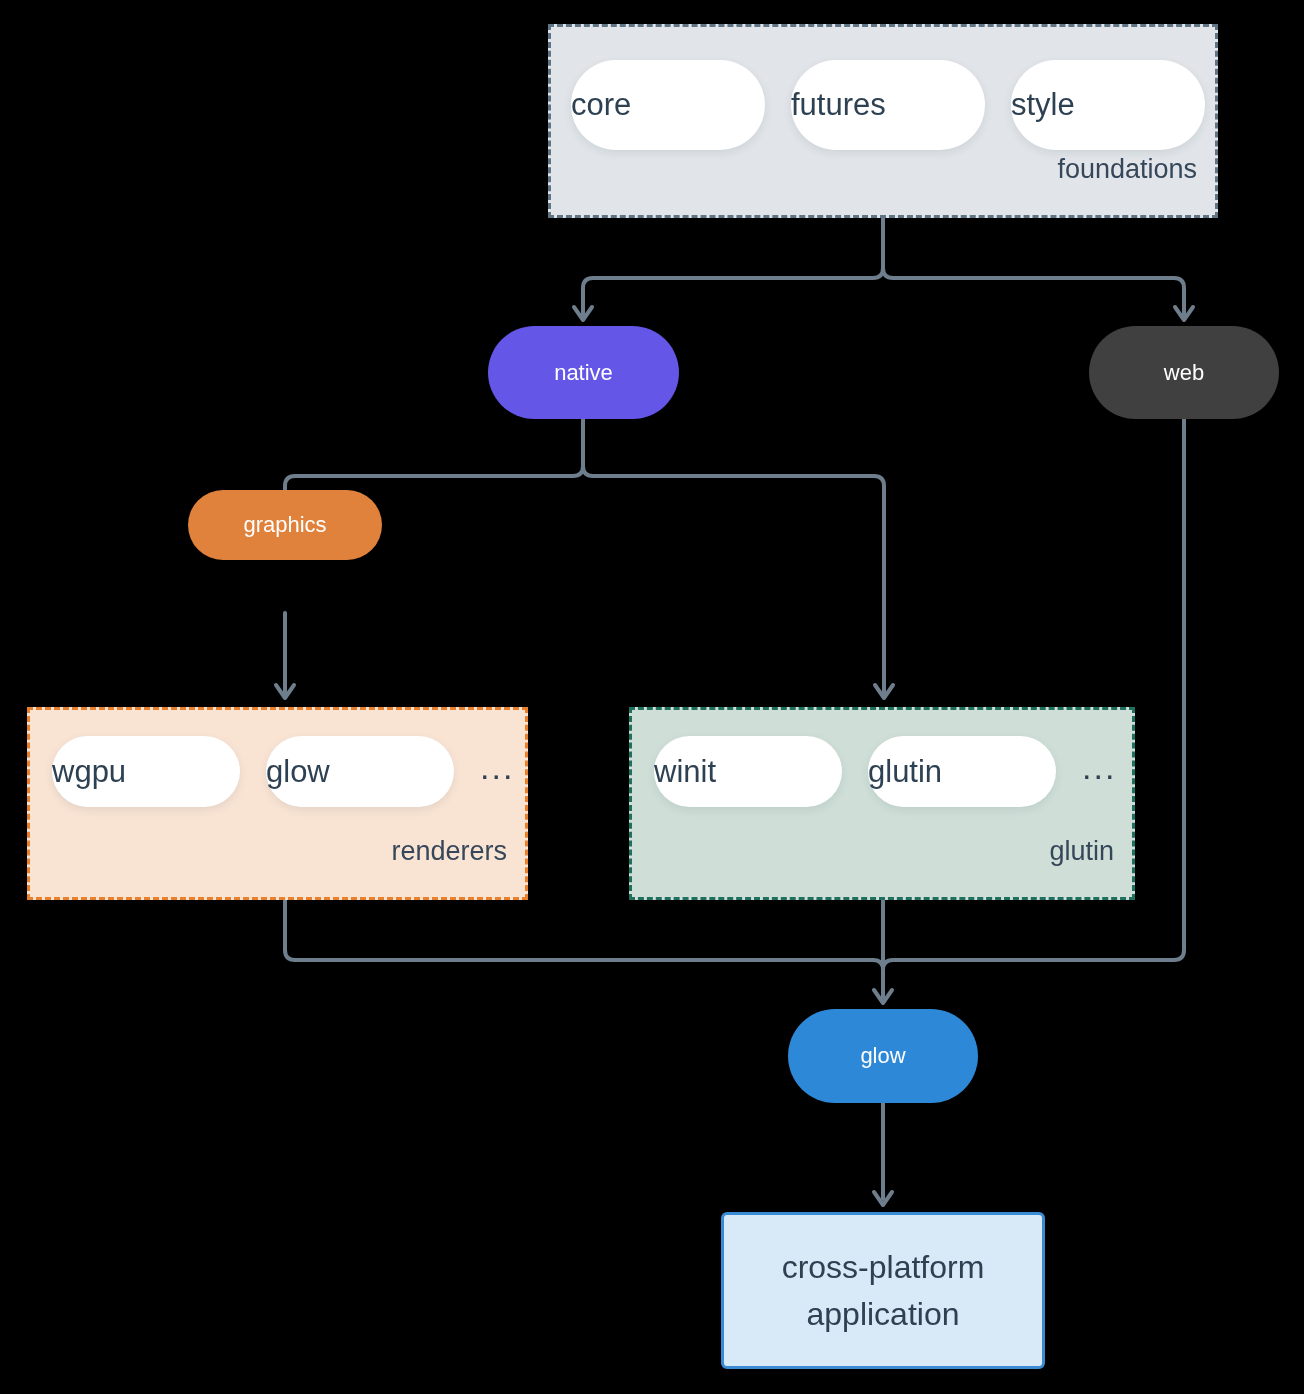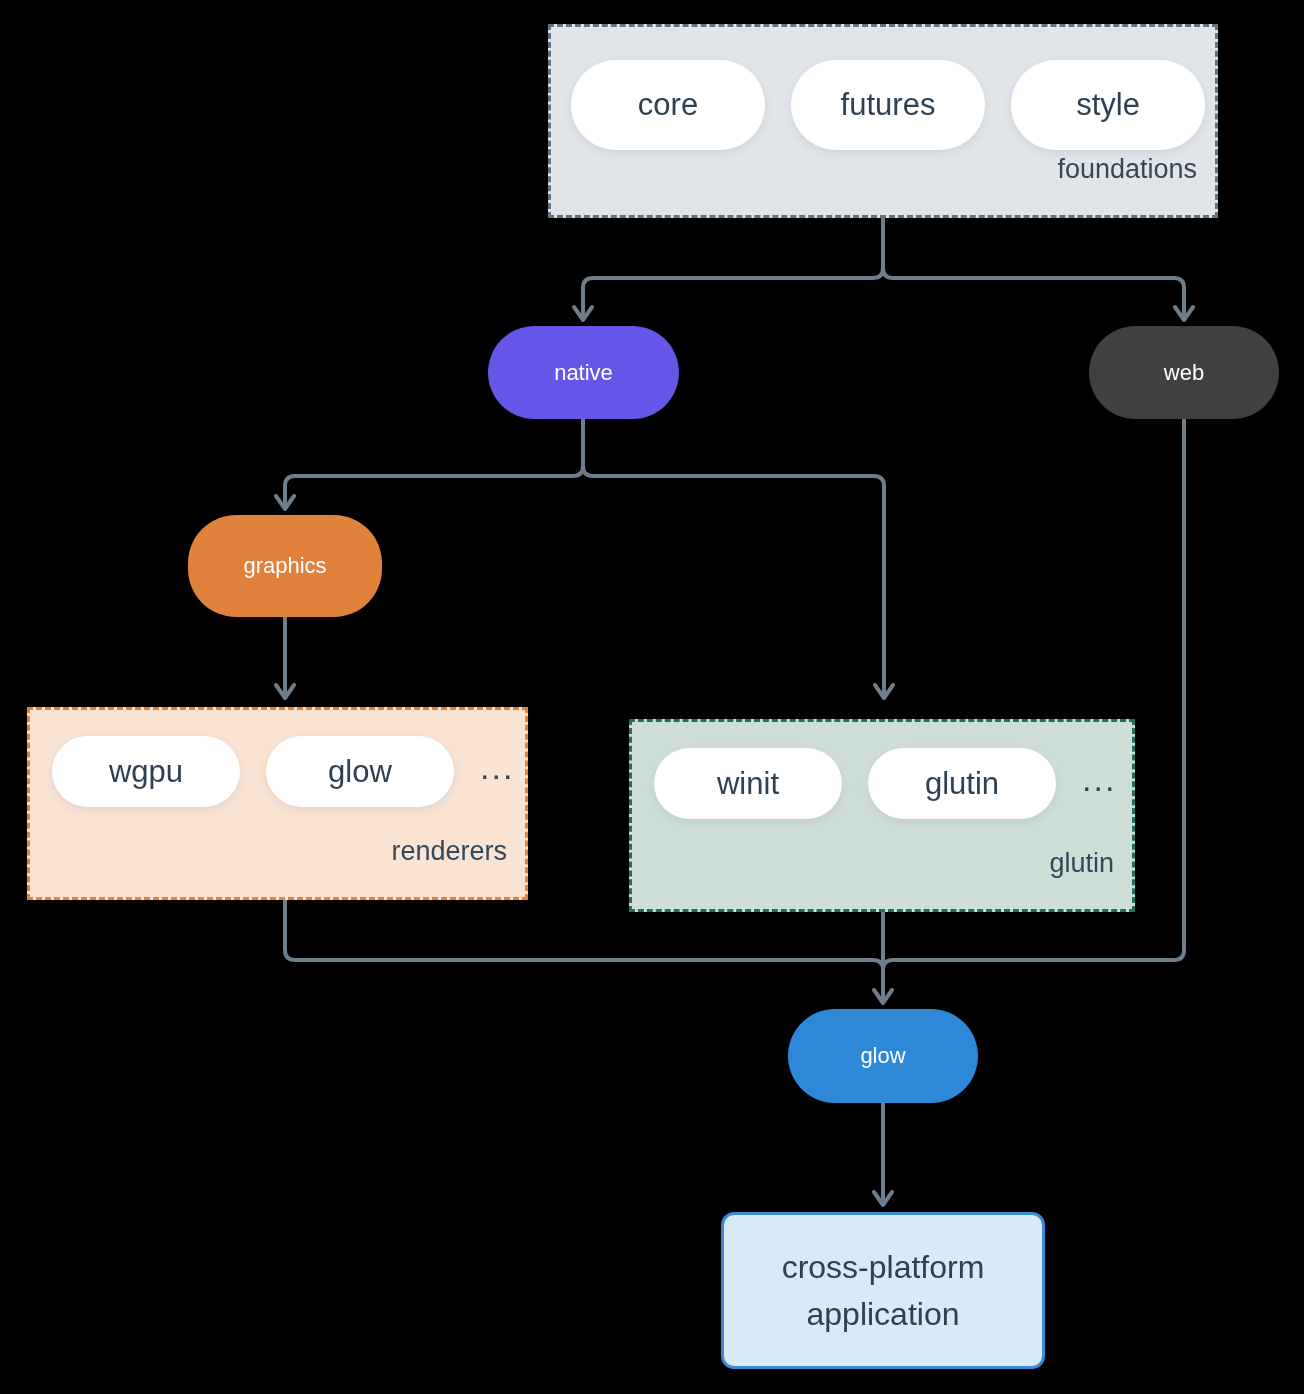--- a/index.html
+++ b/index.html
@@ -33,21 +33,21 @@
     box-sizing: border-box;
   }
   .group-box .pill-row {
     display: flex;
     align-items: center;
     gap: 26px;
   }
   .pill {
     display: flex;
     align-items: center;
-    justify-content: center;
+    justify-content: flex-start;
     box-sizing: border-box;
   }
   .pill.white {
     background: #ffffff;
     color: #2e4152;
     border-radius: 48px;
     box-shadow: 0 3px 8px rgba(40,60,80,0.10);
     font-size: 31px;
   }
   .group-label {
@@ -90,57 +90,56 @@
     left: 488px; top: 326px;
     width: 191px; height: 93px;
     background: #6456e6;
   }
   #web-node {
     left: 1089px; top: 326px;
     width: 190px; height: 93px;
     background: #404040;
   }
   #graphics-node {
-    left: 188px; top: 515px;
-    width: 194px; height: 102px;
+    left: 188px; top: 490px;
+    width: 194px; height: 70px;
     background: #e0813c;
   }
   #renderers-box {
     left: 27px; top: 707px;
     width: 501px; height: 193px;
     background: #f9e4d4;
     border: 3px dashed #e8802e;
   }
   #shells-box {
     left: 629px; top: 707px;
     width: 506px; height: 193px;
     background: #cfdfd8;
     border: 3px dashed #20705f;
-    margin-top: 12px;
   }
   #renderers-box .pill-row, #shells-box .pill-row {
     position: absolute;
     left: 22px; top: 26px;
   }
   #renderers-box .pill.white, #shells-box .pill.white {
     width: 188px; height: 71px;
   }
   #iced-node {
     left: 788px; top: 1009px;
     width: 190px; height: 94px;
     background: #2e88d8;
   }
   #app-box {
     position: absolute;
     left: 721px; top: 1212px;
     width: 324px; height: 157px;
     box-sizing: border-box;
     background: #d8e9f8;
     border: 3px solid #3a8ad4;
-    border-radius: 13px;
+    border-radius: 6px;
     display: flex;
     flex-direction: column;
     align-items: center;
     justify-content: center;
     color: #2e4152;
     font-size: 32px;
     line-height: 1.45;
   }
 </style>
 </head>

